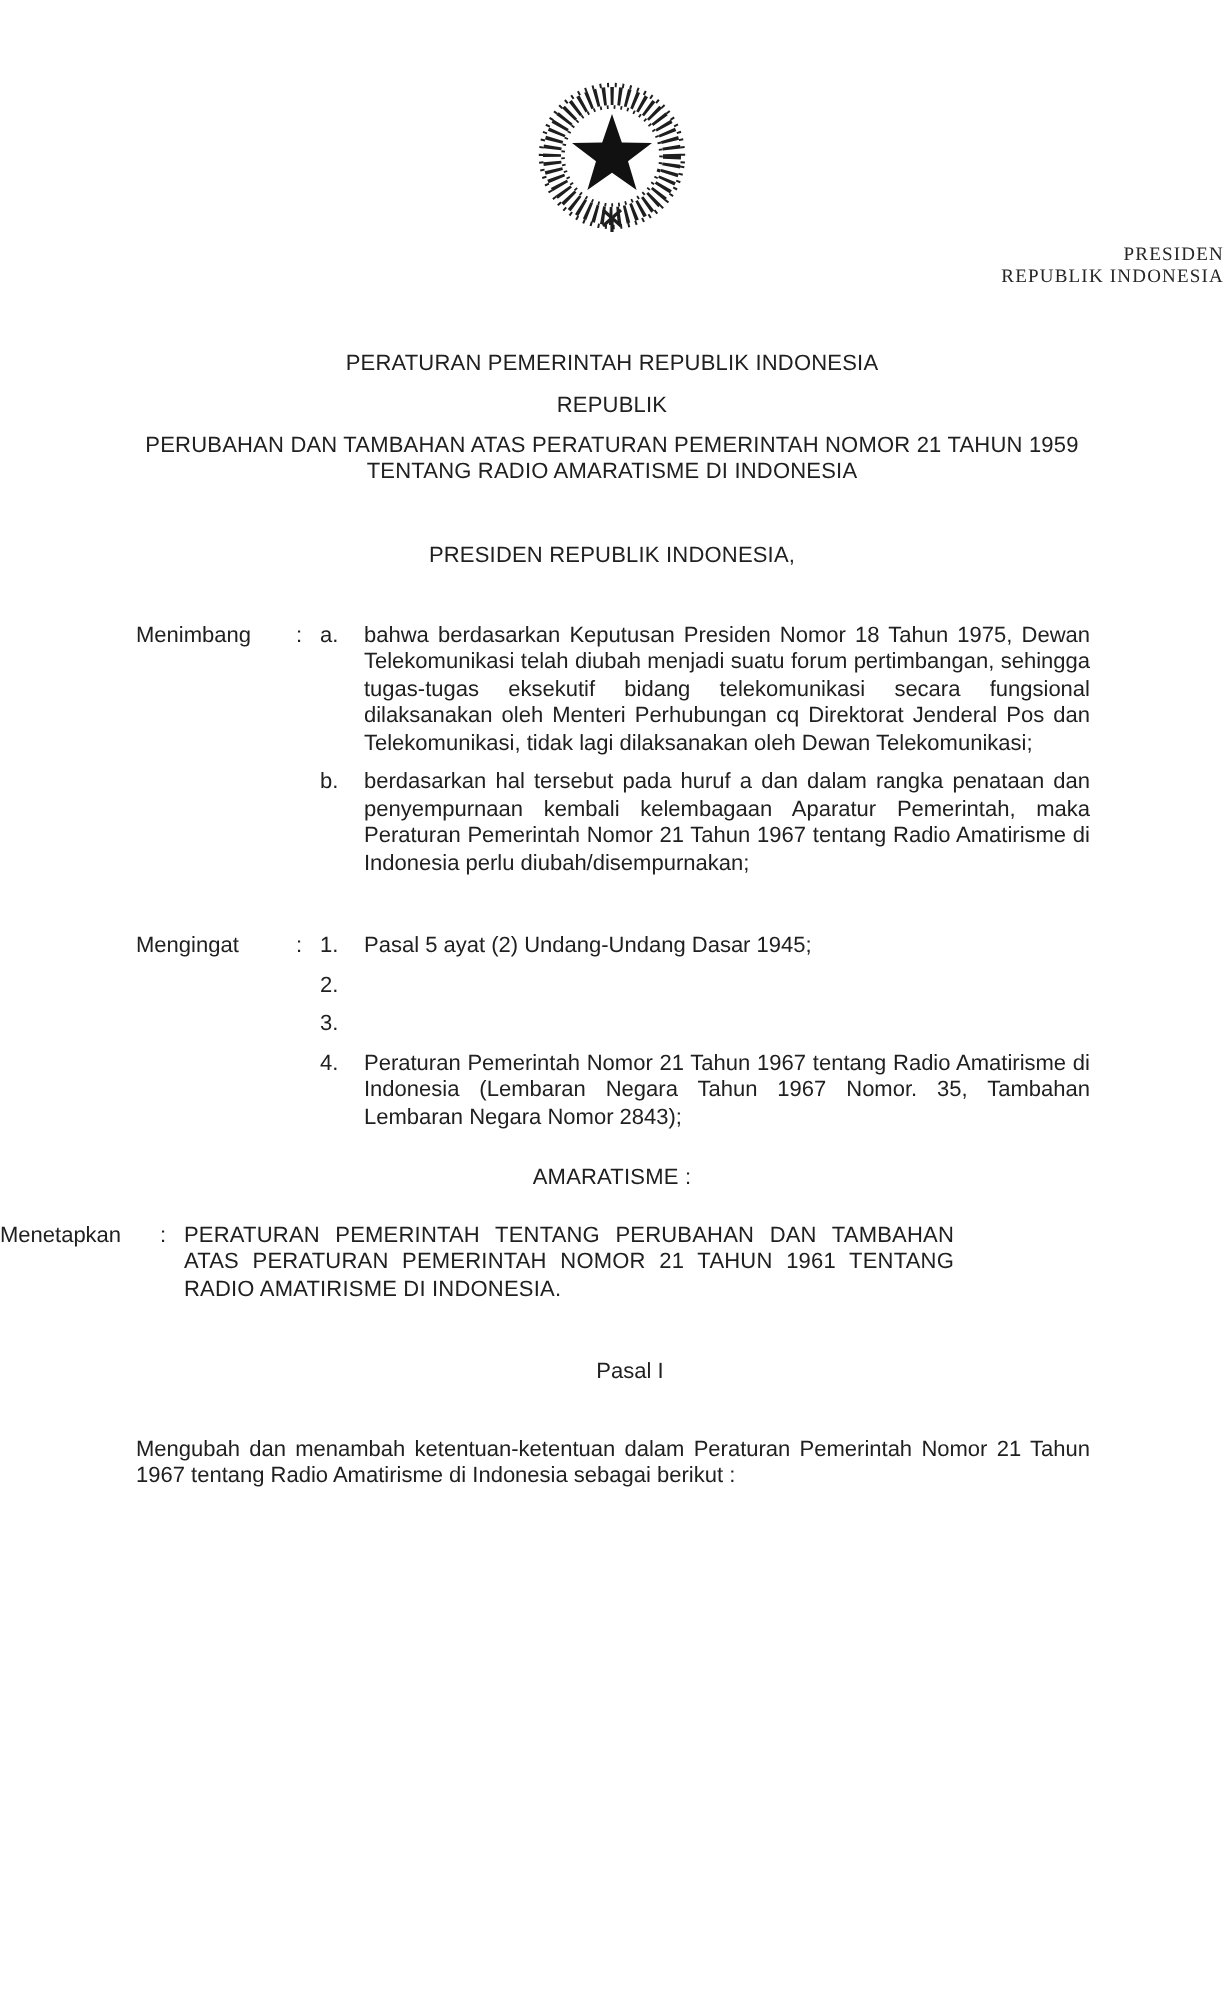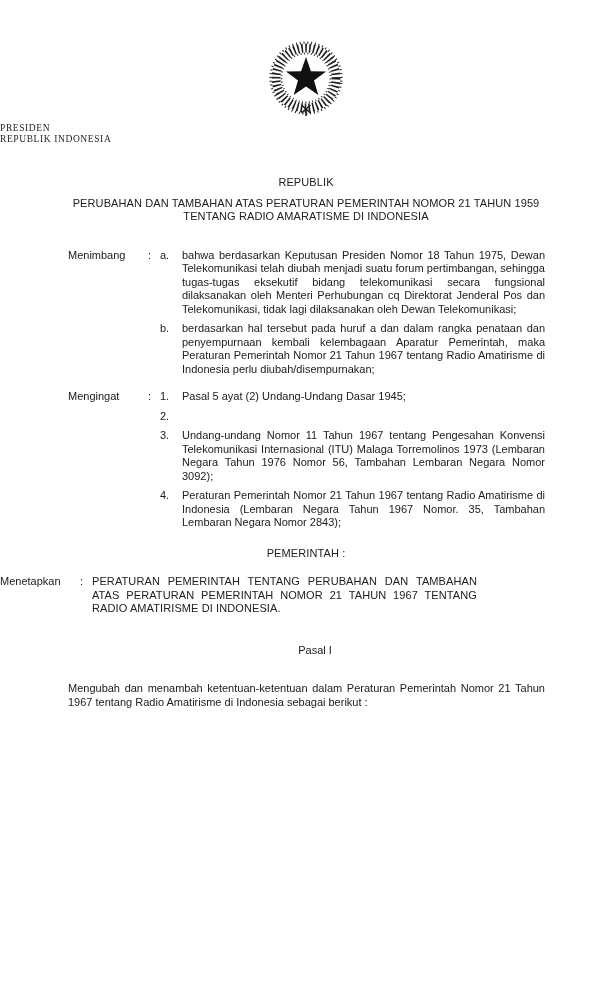--- a/index.html
+++ b/index.html
@@ -17,21 +17,21 @@
     line-height: 13.5px;
   }
   .page {
     position: relative;
     width: 612px;
     height: 1008px;
   }
   
   .emblem-block {
     padding-top: 36px;
-    text-align: left;
+    text-align: right;
   }
   .emblem-block svg {
     display: block;
     margin: 0 auto;
   }
   .emblem-caption {
     margin-top: 3px;
     font-family: "Liberation Serif", serif;
     font-size: 9.5px;
     line-height: 11px;
@@ -65,21 +65,21 @@
     margin-left: 68px;
     width: 477px;
     margin-top: 26px;
   }
   .cons-row {
     display: grid;
     grid-template-columns: 80px 12px 22px 1fr;
     margin-bottom: 6px;
   }
   .cons-row.section-gap {
-    margin-top: 14px;
+    margin-top: 28px;
   }
   .cons-text {
     text-align: justify;
   }
   
   .memutuskan {
     margin-top: 17px;
     margin-bottom: 15px;
     text-align: center;
     letter-spacing: 0.1px;
@@ -124,24 +124,26 @@
 
       <path d="M-4.5,27 L4.5,35 M4.5,27 L-4.5,35 M0,31 L0,38" fill="none" stroke="#1e1e1e" stroke-width="1.6"></path>
     </svg>
     <div class="emblem-caption">
       <div>PRESIDEN</div>
       <div>REPUBLIK INDONESIA</div>
     </div>
   </div>
 
   <div class="title-block">
+    <div class="title-line">PERATURAN PEMERINTAH REPUBLIK INDONESIA</div>
     <div class="title-line">REPUBLIK</div>
     <div class="title-line wrap">PERUBAHAN DAN TAMBAHAN ATAS PERATURAN PEMERINTAH NOMOR 21 TAHUN 1959 TENTANG RADIO AMARATISME DI INDONESIA</div>
   </div>
 
+  <div class="opening">PRESIDEN REPUBLIK INDONESIA,</div>
 
   <div class="cons-block">
     <div class="cons-row">
       <div class="cons-label">Menimbang</div>
       <div class="cons-colon">:</div>
       <div class="cons-marker">a.</div>
       <div class="cons-text">bahwa berdasarkan Keputusan Presiden  Nomor 18 Tahun 1975, Dewan Telekomunikasi telah diubah menjadi suatu forum pertimbangan, sehingga tugas-tugas eksekutif bidang telekomunikasi secara fungsional dilaksanakan oleh  Menteri Perhubungan cq Direktorat Jenderal Pos dan Telekomunikasi, tidak lagi dilaksanakan oleh Dewan Telekomunikasi;</div>
     </div>
     <div class="cons-row">
       <div class="cons-label"></div>
@@ -158,35 +160,34 @@
     </div>
     <div class="cons-row">
       <div class="cons-label"></div>
       <div class="cons-colon"></div>
       <div class="cons-marker">2.</div>
     </div>
     <div class="cons-row">
       <div class="cons-label"></div>
       <div class="cons-colon"></div>
       <div class="cons-marker">3.</div>
-      <div class="cons-text">Undang-undang  Nomor 11 Tahun 1967 tentang Pengesahan Konvensi Telekomunikasi Internasional (ITU) Malaga Torremolinos 1973 (Lembaran Negara Tahun 1976 Nomor 56, Tambahan Lembaran Negara Nomor 3092);</div>
     </div>
     <div class="cons-row">
       <div class="cons-label"></div>
       <div class="cons-colon"></div>
       <div class="cons-marker">4.</div>
       <div class="cons-text">Peraturan Pemerintah  Nomor 21 Tahun 1967 tentang Radio Amatirisme di Indonesia (Lembaran Negara Tahun 1967 Nomor. 35, Tambahan Lembaran Negara Nomor 2843);</div>
     </div>
   </div>
 
-  <div class="memutuskan">PEMERINTAH :</div>
+  <div class="memutuskan">AMARATISME :</div>
 
   <div class="decide-row">
     <div class="cons-label">Menetapkan</div>
     <div class="cons-colon">:</div>
-    <div class="decide-text">PERATURAN PEMERINTAH TENTANG PERUBAHAN DAN TAMBAHAN ATAS PERATURAN PEMERINTAH NOMOR 21 TAHUN 1967 TENTANG RADIO AMATIRISME DI INDONESIA.</div>
+    <div class="decide-text">PERATURAN PEMERINTAH TENTANG PERUBAHAN DAN TAMBAHAN ATAS PERATURAN PEMERINTAH NOMOR 21 TAHUN 1961 TENTANG RADIO AMATIRISME DI INDONESIA.</div>
   </div>
 
   <div class="pasal">Pasal I</div>
 
   <div class="closing">Mengubah dan menambah ketentuan-ketentuan dalam Peraturan Pemerintah Nomor 21 Tahun 1967 tentang Radio Amatirisme di Indonesia sebagai berikut :</div>
 
 </div>
 
 </body></html>

